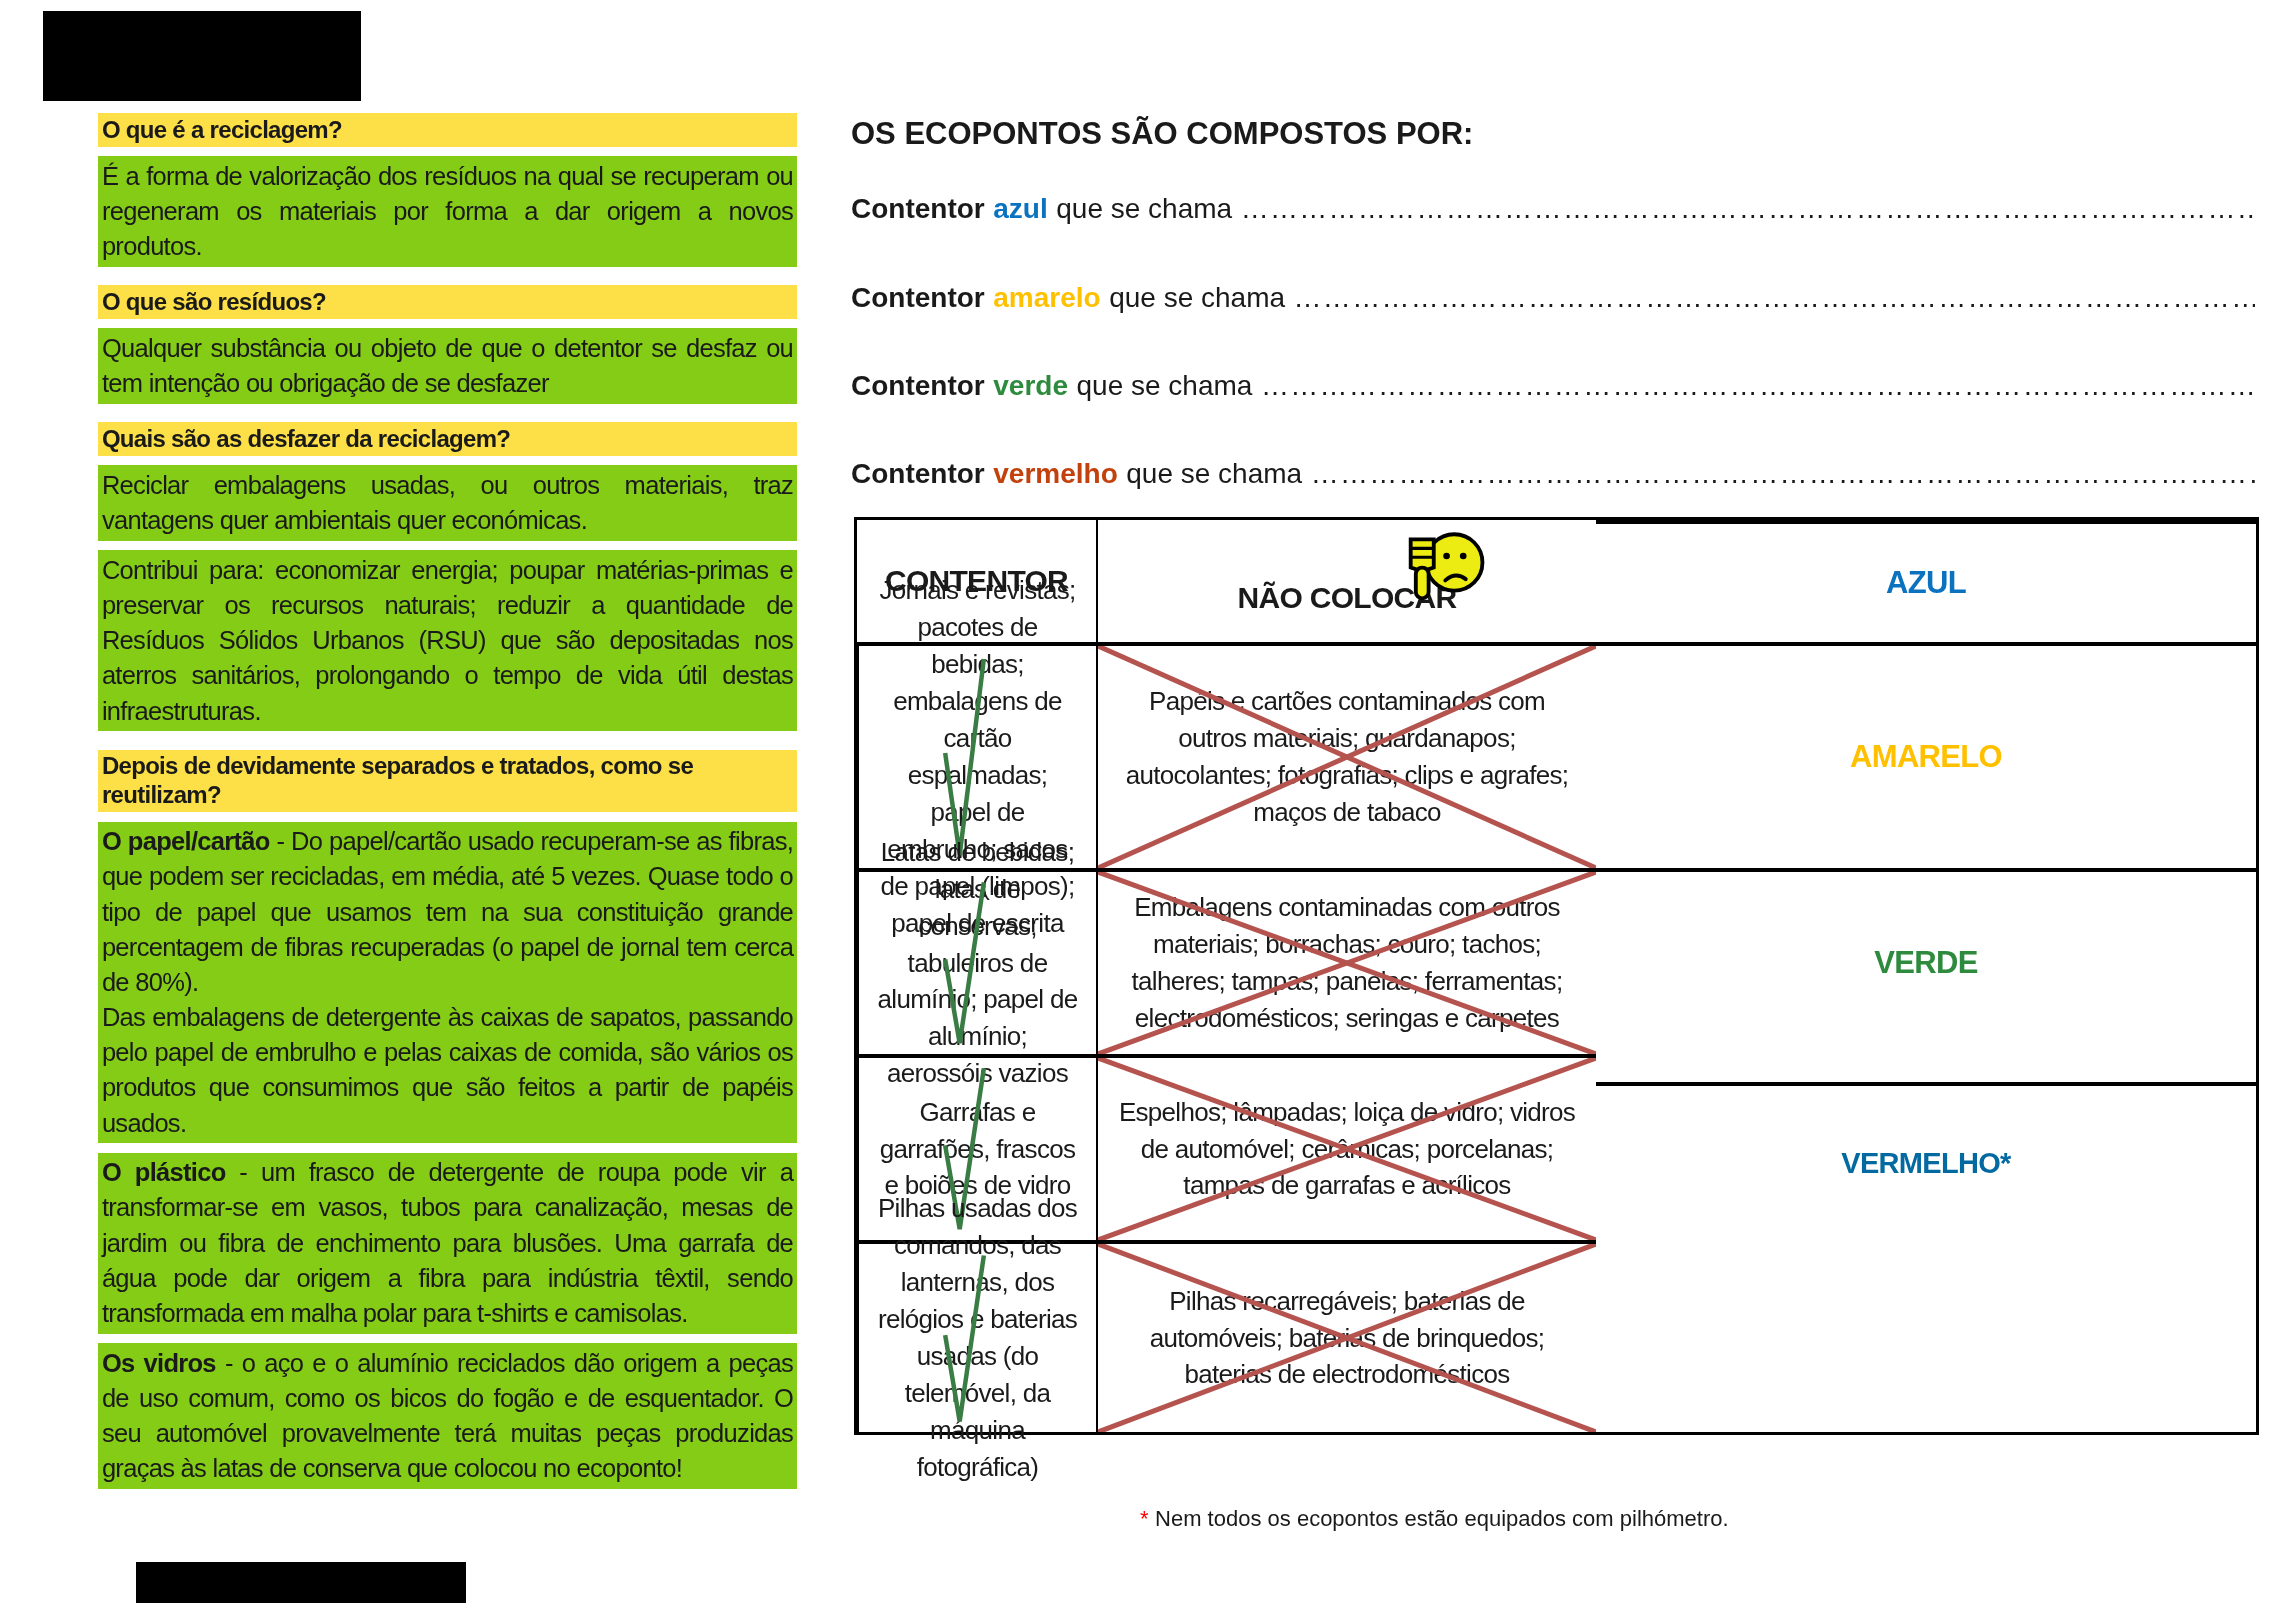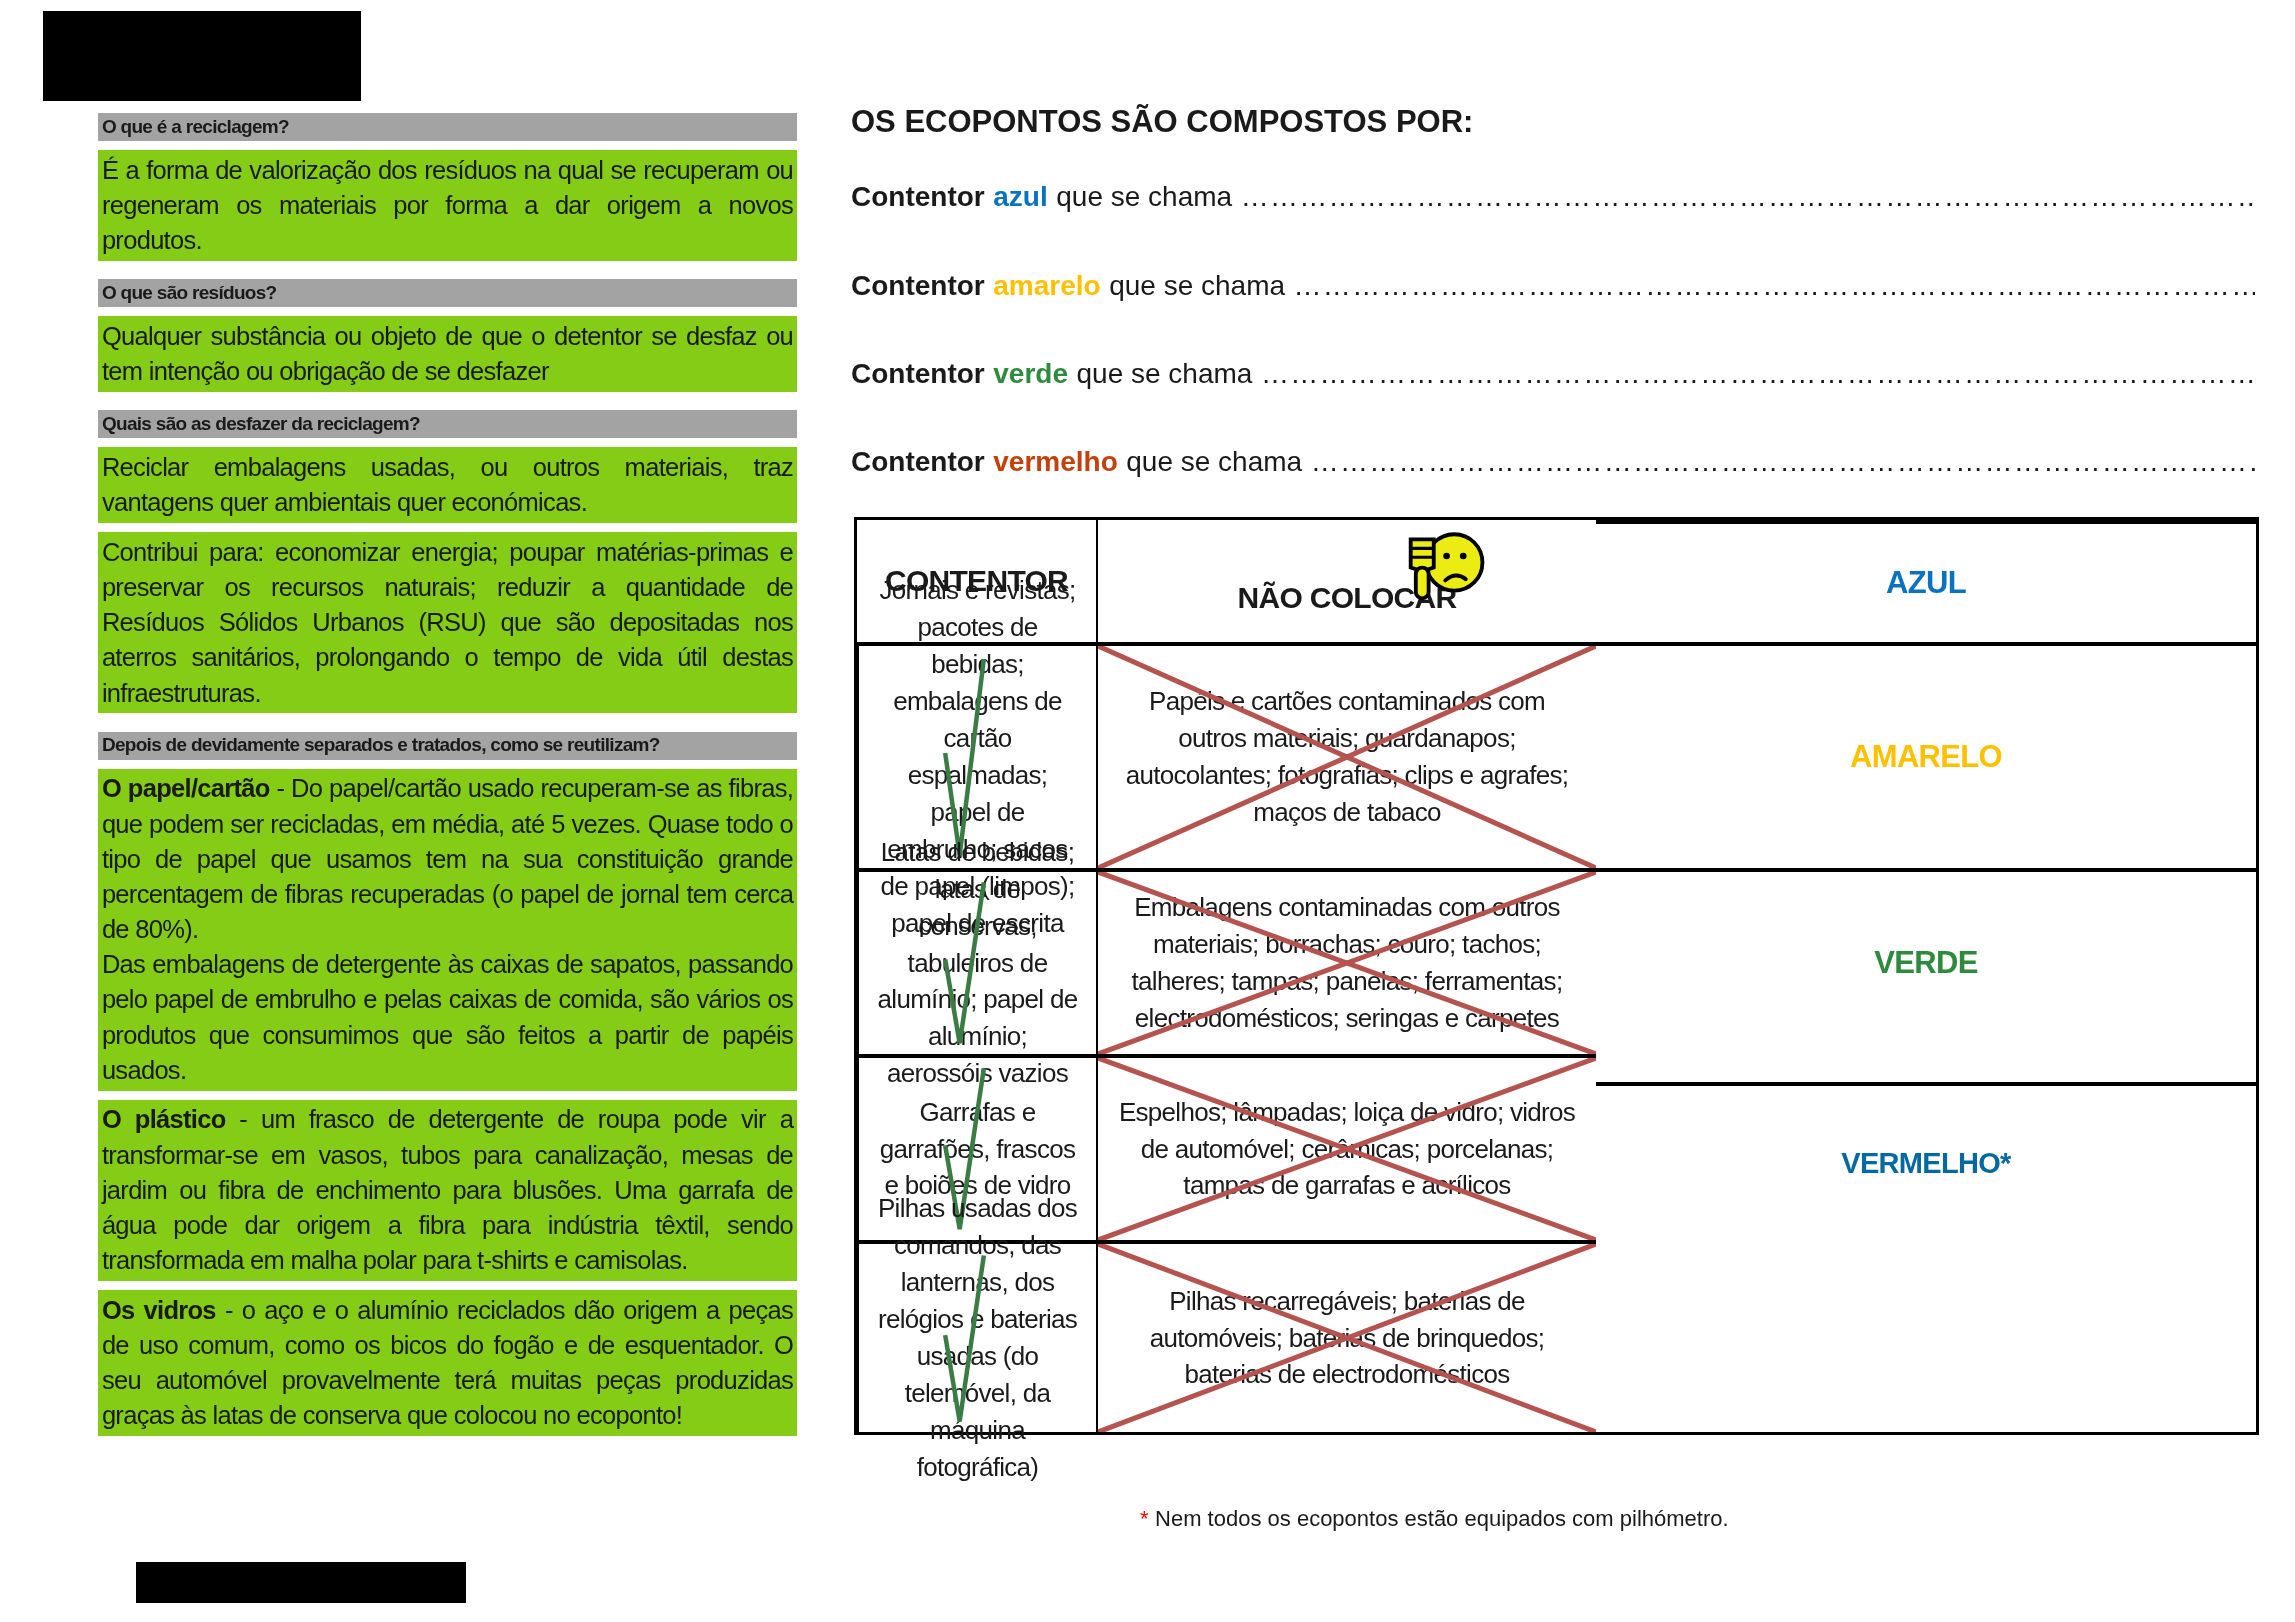--- a/index.html
+++ b/index.html
@@ -6,29 +6,29 @@
   .page{position:relative;width:2295px;height:1623px;background:#ffffff;
         font-family:"Liberation Sans",sans-serif;color:#1a1a1a;overflow:hidden;}
 
   
   .redaction{position:absolute;background:#000;}
   .redaction-top{left:43px;top:10.5px;width:318px;height:90px;}
   .redaction-bottom{left:136px;top:1562px;width:330px;height:41px;}
 
   
   .left-col{position:absolute;left:98px;top:113px;width:699px;letter-spacing:-0.7px;}
-  .lh{font-size:19px;font-weight:bold;line-height:1.2;margin:18.3px 0 9.2px 0;
-      background:#a3a3a3;display:block;padding:2.6px 3.9px;}
+  .lh{font-size:24px;font-weight:bold;line-height:1.2;margin:18.3px 0 9.2px 0;
+      background:#fde047;display:block;padding:2.6px 3.9px;}
   .lh:first-child{margin-top:0;}
   .lp{font-size:25.5px;line-height:1.38;text-align:justify;margin:0 0 9.2px 0;
       background:#84cc16;padding:2.6px 3.9px;white-space:pre-line;}
   .lp .lead{font-weight:bold;}
 
   
-  .right-col{position:absolute;left:851px;top:104px;width:1407px;}
+  .right-col{position:absolute;left:851px;top:116px;width:1407px;}
   .eco-heading{font-size:31px;font-weight:bold;margin:0;letter-spacing:0;}
   .cline{position:absolute;left:0;width:1404px;white-space:nowrap;overflow:hidden;
          font-size:28px;}
   .cline .pfx{font-weight:bold;margin-right:8.5px;}
   .cline .cw{font-weight:bold;margin-right:8.5px;}
   .cline .rest{margin-right:8.5px;}
   .cline .dots{letter-spacing:1.3px;}
 
   
   .eco-table{position:absolute;left:854px;top:517px;display:grid;

